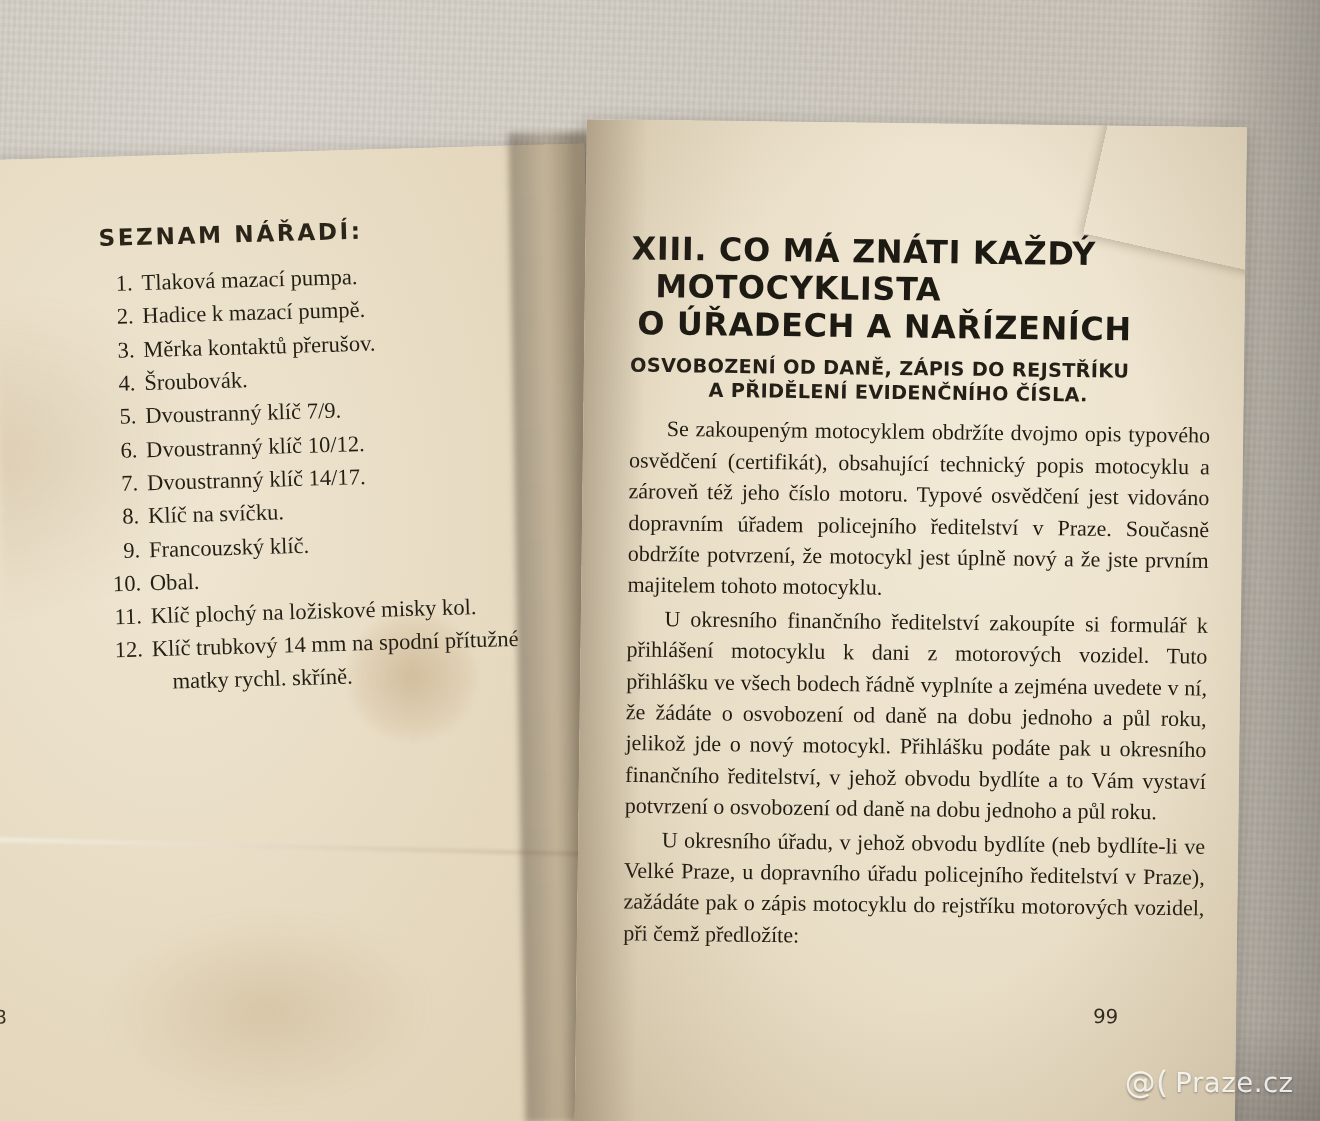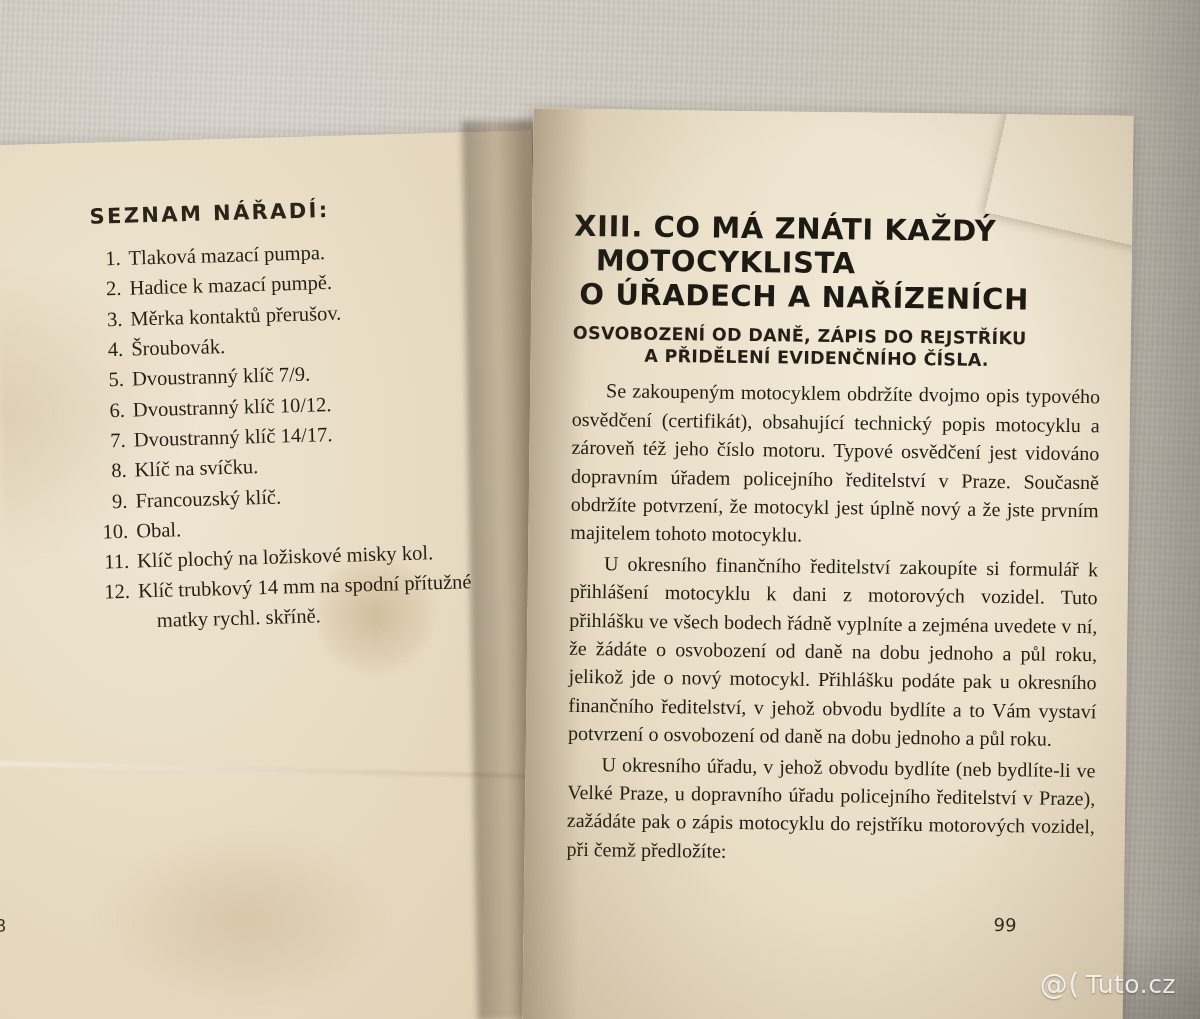--- a/index.html
+++ b/index.html
@@ -352,16 +352,16 @@
       <p class="body">U okresního finančního ředitelství zakoupíte si formulář k přihlášení motocyklu k dani z motorových vozidel. Tuto přihlášku ve všech bodech řádně vyplníte a zejména uvedete v ní, že žádáte o osvobození od daně na dobu jednoho a půl roku, jelikož jde o nový motocykl. Přihlášku podáte pak u okresního finančního ředitelství, v jehož obvodu bydlíte a to Vám vystaví potvrzení o osvobození od daně na dobu jednoho a půl roku.</p>
       <p class="body">U okresního úřadu, v jehož obvodu bydlíte (neb bydlíte-li ve Velké Praze, u dopravního úřadu policejního ředitelství v Praze), zažádáte pak o zápis motocyklu do rejstříku motorových vozidel, při čemž předložíte:</p>
     </div>
 
     <div class="right-folio">99</div>
     <div class="vign"></div>
   </div>
 
   <div class="watermark">
     <span class="at">@(</span>
-    <span>Tuto.cz</span>
+    <span>Praze.cz</span>
   </div>
 
 </div>
 
 </body></html>

